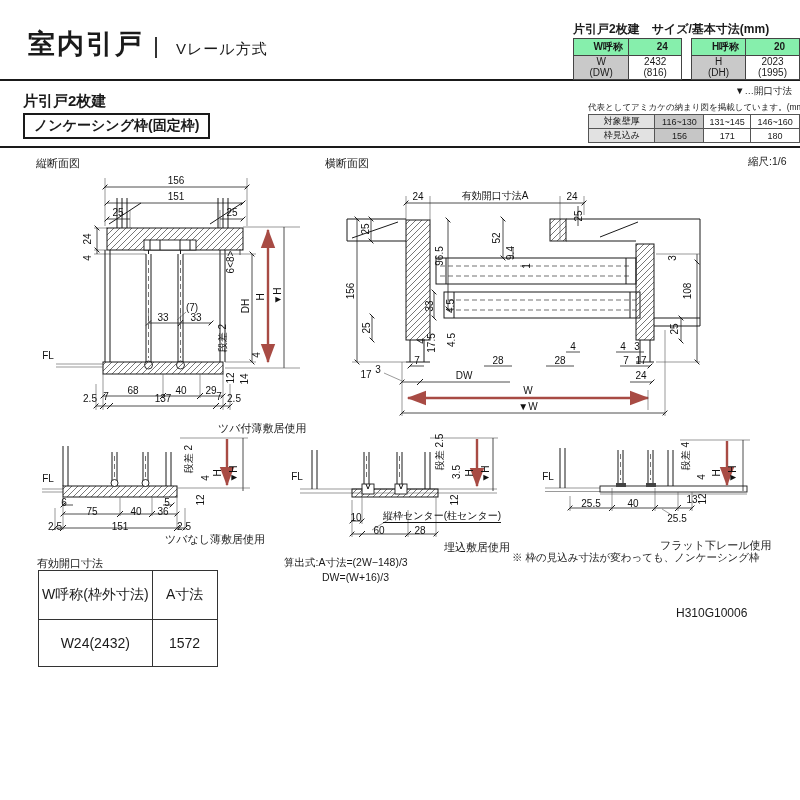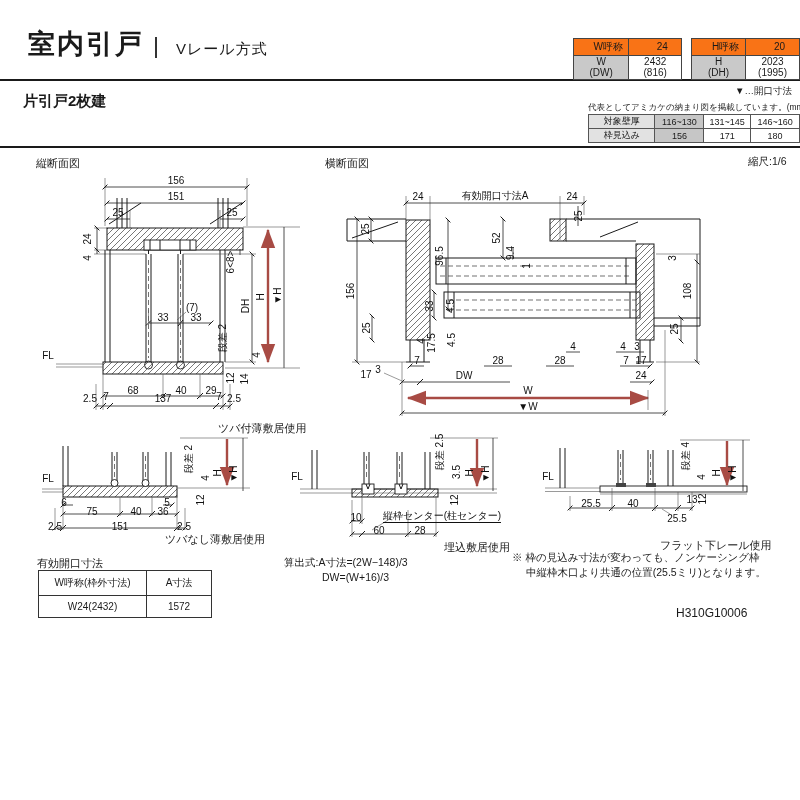--- a/index.html
+++ b/index.html
@@ -8,26 +8,26 @@
   .abs{position:absolute;white-space:nowrap;}
   .rule{position:absolute;left:0;width:800px;background:#1a1a1a;}
   .pagetitle{font-size:27px;font-weight:bold;letter-spacing:2px;}
   .subtitle{font-size:15px;letter-spacing:1px;}
   .divbar{width:2px;height:21px;background:#333;}
   .sectitle{font-size:15px;font-weight:bold;}
   .framebox{font-size:14px;font-weight:bold;border:2px solid #1a1a1a;padding:2px 9px;}
   .tblock{font-size:12px;font-weight:bold;}
   table{border-collapse:collapse;}
   .sz td{border:1px solid #444;text-align:center;font-size:10px;line-height:1.05;padding:1px 2px;}
-  .sz .hd{background:#f97316;font-weight:normal;height:14px;padding-left:16px;}
+  .sz .hd{background:#86efac;font-weight:bold;height:14px;padding-left:16px;}
   .sz .lb{background:#c9c9c9;}
   .sz .c1{width:44px;} .sz .c2{width:58px;}
   .wt td{border:1px solid #555;text-align:center;font-size:9px;padding:0 2px;height:11px;}
   .wt .lb{background:#e2e2e2;} .wt .sh{background:#c6c6c6;}
-  .ot td{border:1px solid #333;text-align:center;font-size:10px;padding:5px 3px;}
+  .ot td{border:1px solid #333;text-align:center;font-size:14px;padding:15px 3px;}
   .smnote{font-size:8.5px;}
   .note{font-size:10.5px;}
   .cap{font-size:11px;}
   .dtitle{font-size:11px;}
   .code{font-size:12px;}
   .labels-layer{position:absolute;left:0;top:0;width:800px;height:800px;pointer-events:none;}
   .dim{position:absolute;transform:translate(-50%,-50%);font-size:10px;line-height:1;
        color:#111;white-space:nowrap;}
   .dim.rot{transform:translate(-50%,-50%) rotate(-90deg);}
   .dim.und{border-bottom:1px solid #111;padding-bottom:1px;}
@@ -45,20 +45,21 @@
 </head>
 <body>
 
 <div id="page">
 
   <div class="abs pagetitle" style="left:28px;top:26px;">室内引戸</div>
   <div class="abs divbar" style="left:155px;top:37px;"></div>
   <div class="abs subtitle" style="left:176px;top:40px;">Vレール方式</div>
   <div class="rule" style="top:79px;height:2px;"></div>
 
+  <div class="abs tblock" style="left:573px;top:21px;">片引戸2枚建　サイズ/基本寸法(mm)</div>
   <div class="abs" style="left:573px;top:38px;display:flex;gap:9px;">
     <table class="sz">
       <tbody>
           <tr>
         <td class="hd c1">W呼称</td>
         <td class="hd c2">24</td>
       </tr>
       <tr>
         <td class="lb c1">
           <div>W</div>
@@ -86,20 +87,21 @@
           <div>2023</div>
           <div>(1995)</div>
         </td>
       </tr>
     </tbody>
       </table>
   </div>
   <div class="abs" style="left:735px;top:85px;font-size:9.5px;">▼…開口寸法</div>
 
   <div class="abs sectitle" style="left:23px;top:92px;">片引戸2枚建</div>
+  <div class="abs framebox" style="left:23px;top:113px;">ノンケーシング枠(固定枠)</div>
 
   <div class="abs" style="left:588px;top:102px;width:196px;display:flex;justify-content:flex-start;">
     <span class="smnote">代表としてアミカケの納まり図を掲載しています。</span>
     <span class="smnote">(mm)</span>
   </div>
   <table class="wt abs" style="left:588px;top:114px;">
     <tbody>
         <tr>
       <td class="lb" style="width:62px;">対象壁厚</td>
       <td class="sh" style="width:44px;">116~130</td>
@@ -121,21 +123,20 @@
   <div class="abs dtitle" style="left:36px;top:156px;">縦断面図</div>
   <div class="abs dtitle" style="left:325px;top:156px;">横断面図</div>
   <div class="abs cap" style="left:218px;top:421px;">ツバ付薄敷居使用</div>
   <div class="abs cap" style="left:165px;top:532px;">ツバなし薄敷居使用</div>
   <div class="abs cap" style="left:444px;top:540px;">埋込敷居使用</div>
   <div class="abs cap" style="left:660px;top:538px;">フラット下レール使用</div>
 
   <div class="abs note" style="left:284px;top:556px;">算出式:A寸法=(2W−148)/3</div>
   <div class="abs note" style="left:322px;top:571px;">DW=(W+16)/3</div>
   <div class="abs note" style="left:512px;top:551px;">※ 枠の見込み寸法が変わっても、ノンケーシング枠</div>
-  <div class="abs note" style="left:526px;top:566px;">中縦枠木口より共通の位置(25.5ミリ)となります。</div>
   <div class="abs code" style="left:676px;top:606px;">H310G10006</div>
 
   <div class="abs" style="left:37px;top:556px;font-size:11px;">有効開口寸法</div>
   <table class="ot abs" style="left:38px;top:570px;">
     <tbody>
         <tr>
       <td style="width:101px;">W呼称(枠外寸法)</td>
       <td style="width:58px;">A寸法</td>
     </tr>
     <tr>

